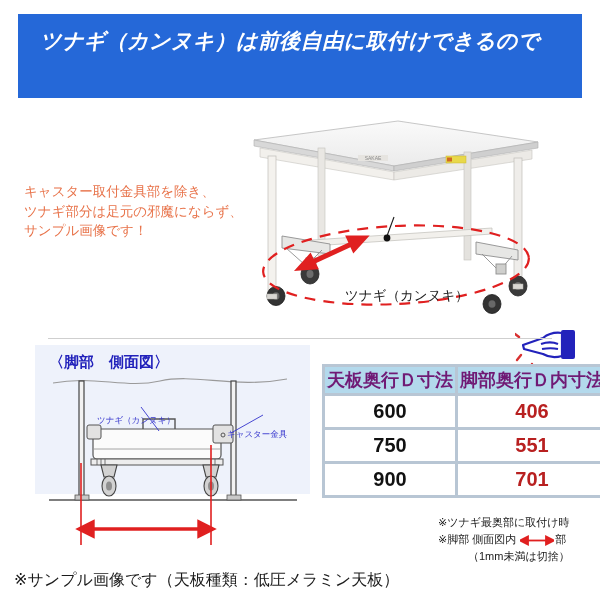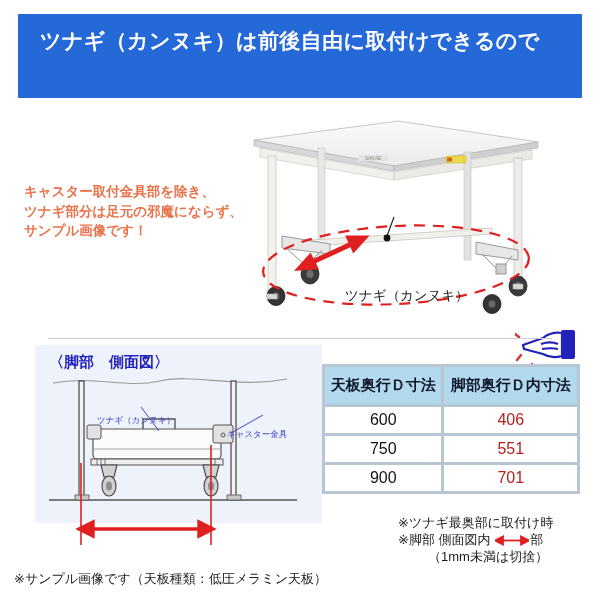--- a/index.html
+++ b/index.html
@@ -26,20 +26,21 @@
     box-sizing: border-box;
     padding: 12px 0 0 22px;
   }
   .banner-line {
     color: #ffffff;
     font-size: 21px;
     font-weight: bold;
     line-height: 30px;
     letter-spacing: 0.4px;
     white-space: nowrap;
+    font-style: italic;
   }
 
   
   #photo-area {
     position: absolute;
     left: 0;
     top: 104px;
     width: 600px;
     height: 232px;
   }
@@ -48,21 +49,20 @@
     position: absolute;
     left: 24px;
     top: 78px;
     width: 240px;
   }
   .red-note-line {
     color: #e8734a;
     font-size: 13.5px;
     line-height: 19.5px;
     white-space: nowrap;
-    font-weight: bold;
   }
 
   
   #bench {
     position: absolute;
     left: 246px;
     top: 4px;
     width: 300px;
     height: 210px;
   }
@@ -93,23 +93,22 @@
     height: 1px;
     background: #cfcfcf;
   }
 
   
   #sideview {
     position: absolute;
     left: 35px;
     top: 345px;
     width: 275px;
-    height: 178px;
+    height: 149px;
     background: #eef2fb;
-    padding-left: 12px;
   }
   #sideview-title {
     position: absolute;
     left: 14px;
     top: 8px;
     font-size: 15px;
     font-weight: bold;
     color: #2222bb;
     white-space: nowrap;
   }
@@ -128,66 +127,67 @@
     left: 322px;
     top: 364px;
     width: 258px;
     border-collapse: separate;
     border-spacing: 3px;
     background: #b8c6d4;
     font-size: 15px;
   }
   #dim-table th {
     background: #b3d9ec;
-    color: #0f172a;
-    font-size: 15px;
+    color: #701a75;
+    font-size: 18px;
     font-weight: bold;
-    padding: 9px 2px;
+    padding: 1px 2px;
     text-align: center;
     white-space: nowrap;
   }
   #dim-table td {
     background: #ffffff;
     text-align: center;
     padding: 4px 2px;
-    font-size: 16px;
-    font-weight: normal;
+    font-size: 20px;
+    font-weight: bold;
     color: #111111;
   }
   #dim-table td.val-red {
     color: #b82020;
     margin-top: 35px;
   }
 
   
   #table-notes {
     position: absolute;
     left: 398px;
     top: 514px;
     width: 200px;
   }
   .note-line {
-    font-size: 13px;
+    font-size: 11px;
     color: #1a1a1a;
     line-height: 17px;
     white-space: nowrap;
+    margin-left: 40px;
   }
   .note-line.indent { padding-left: 30px; }
   .arrow-inline {
     display: inline-block;
     vertical-align: middle;
     margin: 0 1px;
   }
 
   
   #disclaimer {
     position: absolute;
     left: 14px;
     top: 570px;
-    font-size: 13px;
+    font-size: 16px;
     color: #1a1a1a;
     white-space: nowrap;
   }
 </style>
 </head>
 <body>
 
 <div id="banner">
   <div class="banner-line">ツナギ（カンヌキ）は前後自由に取付けできるので</div>
 </div>

